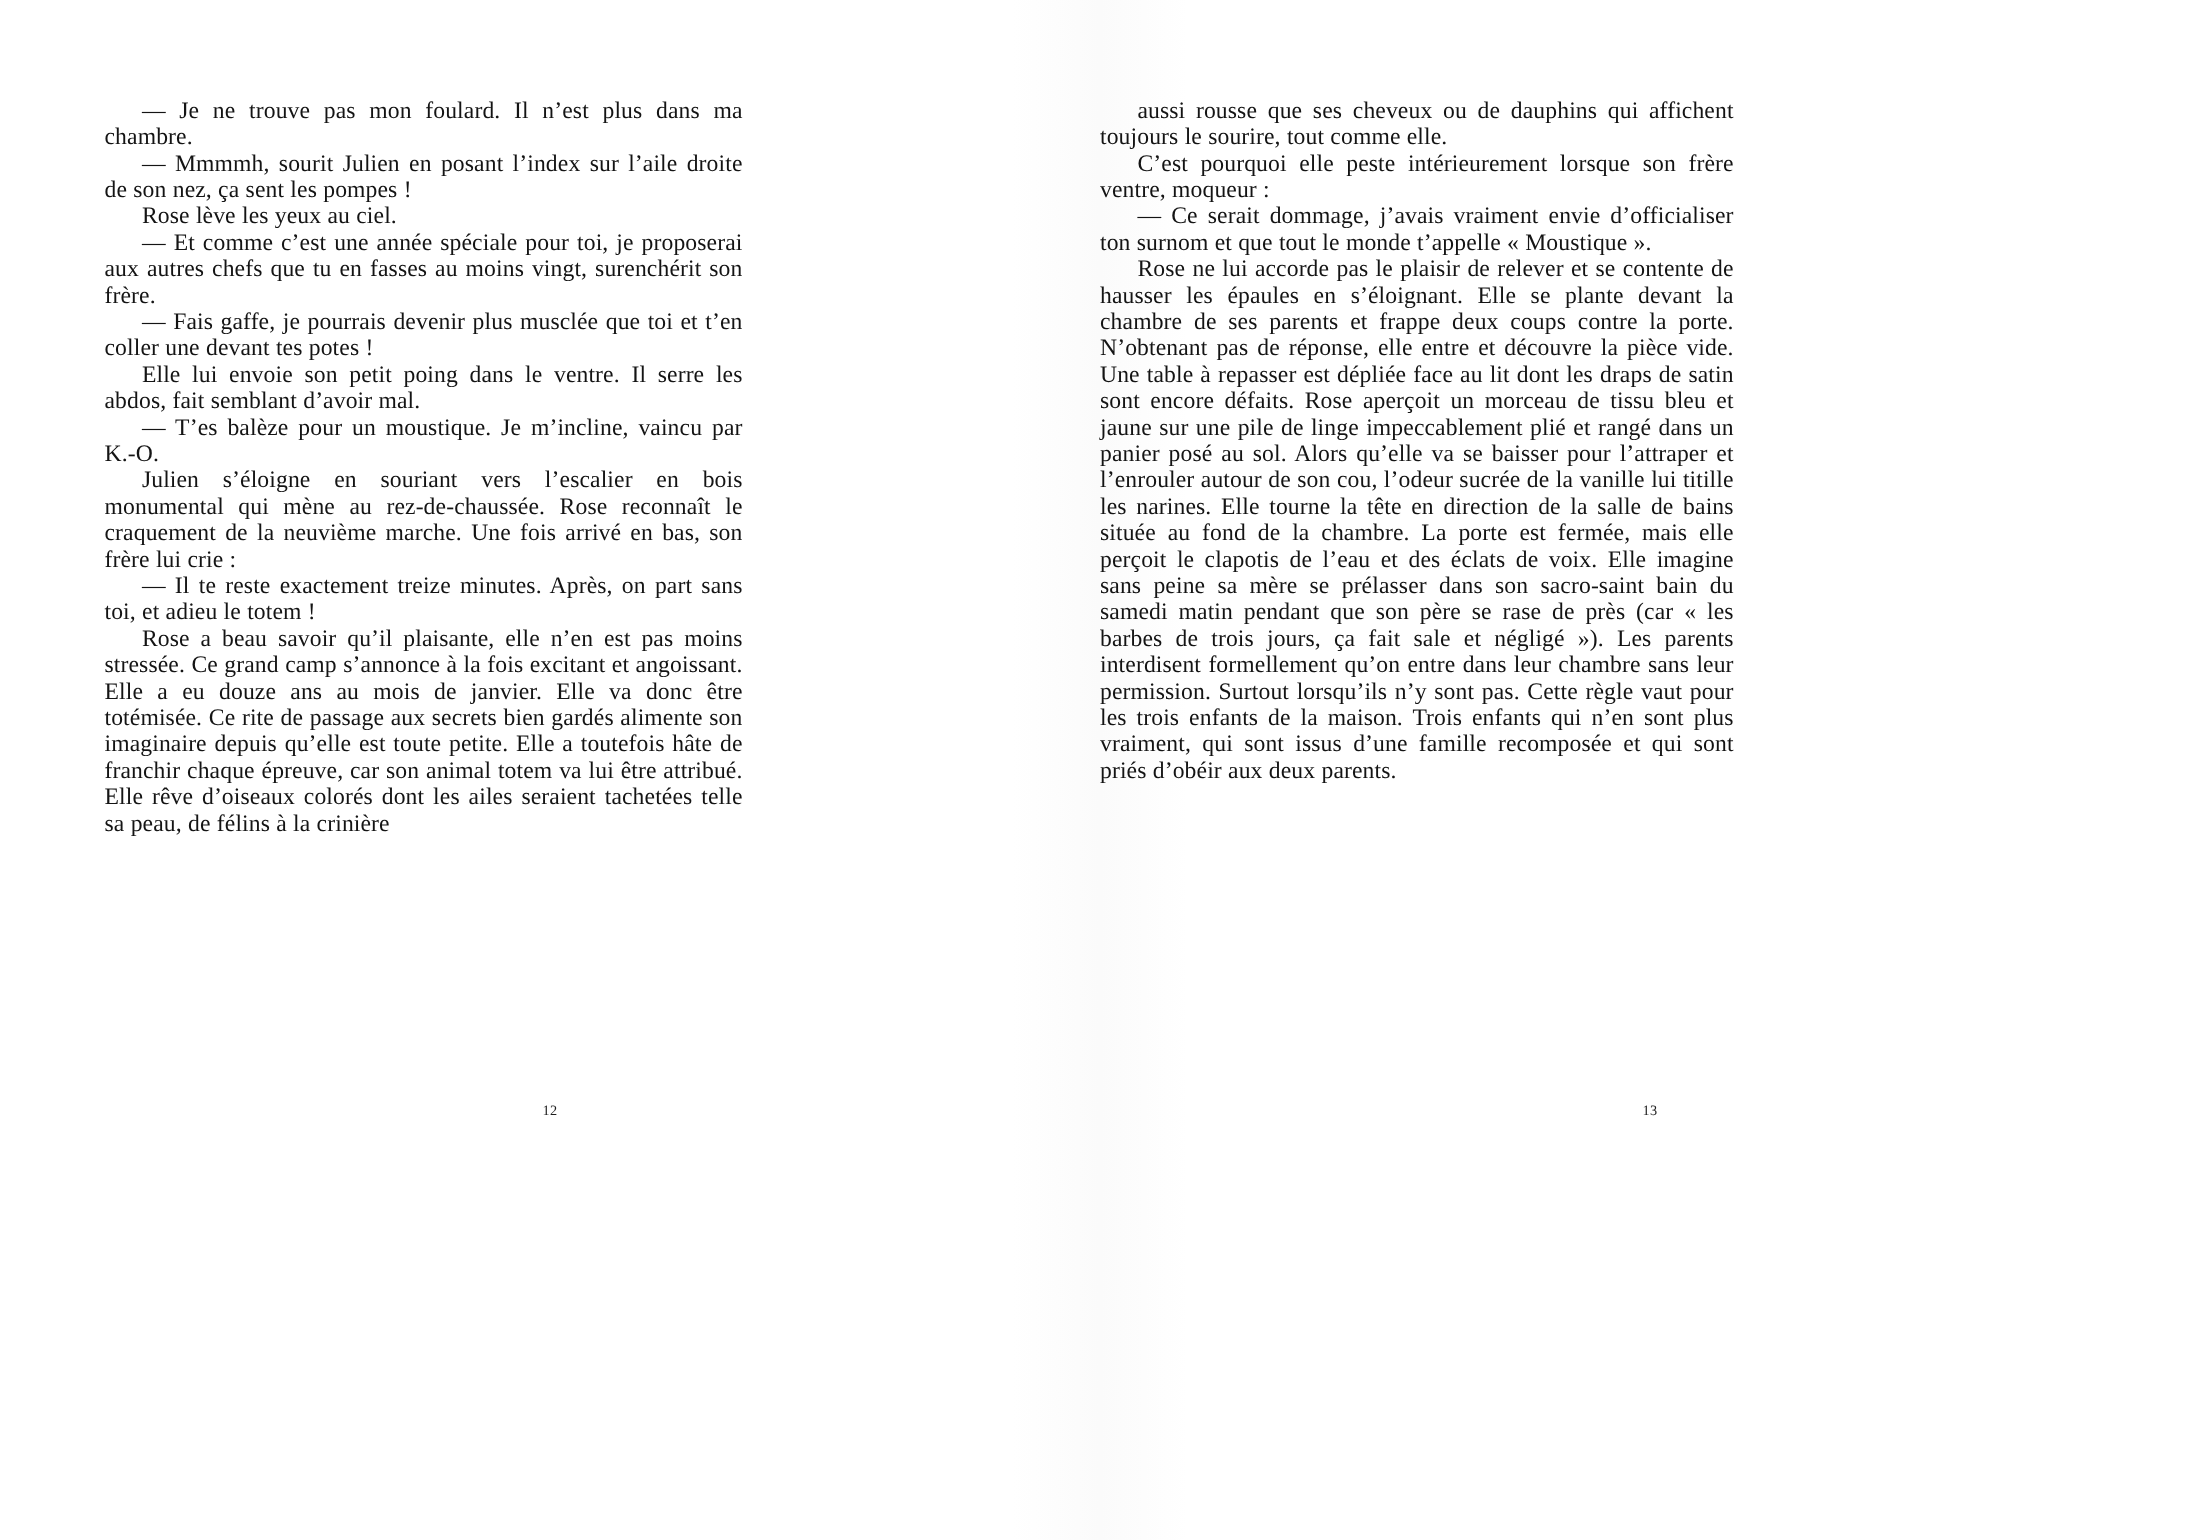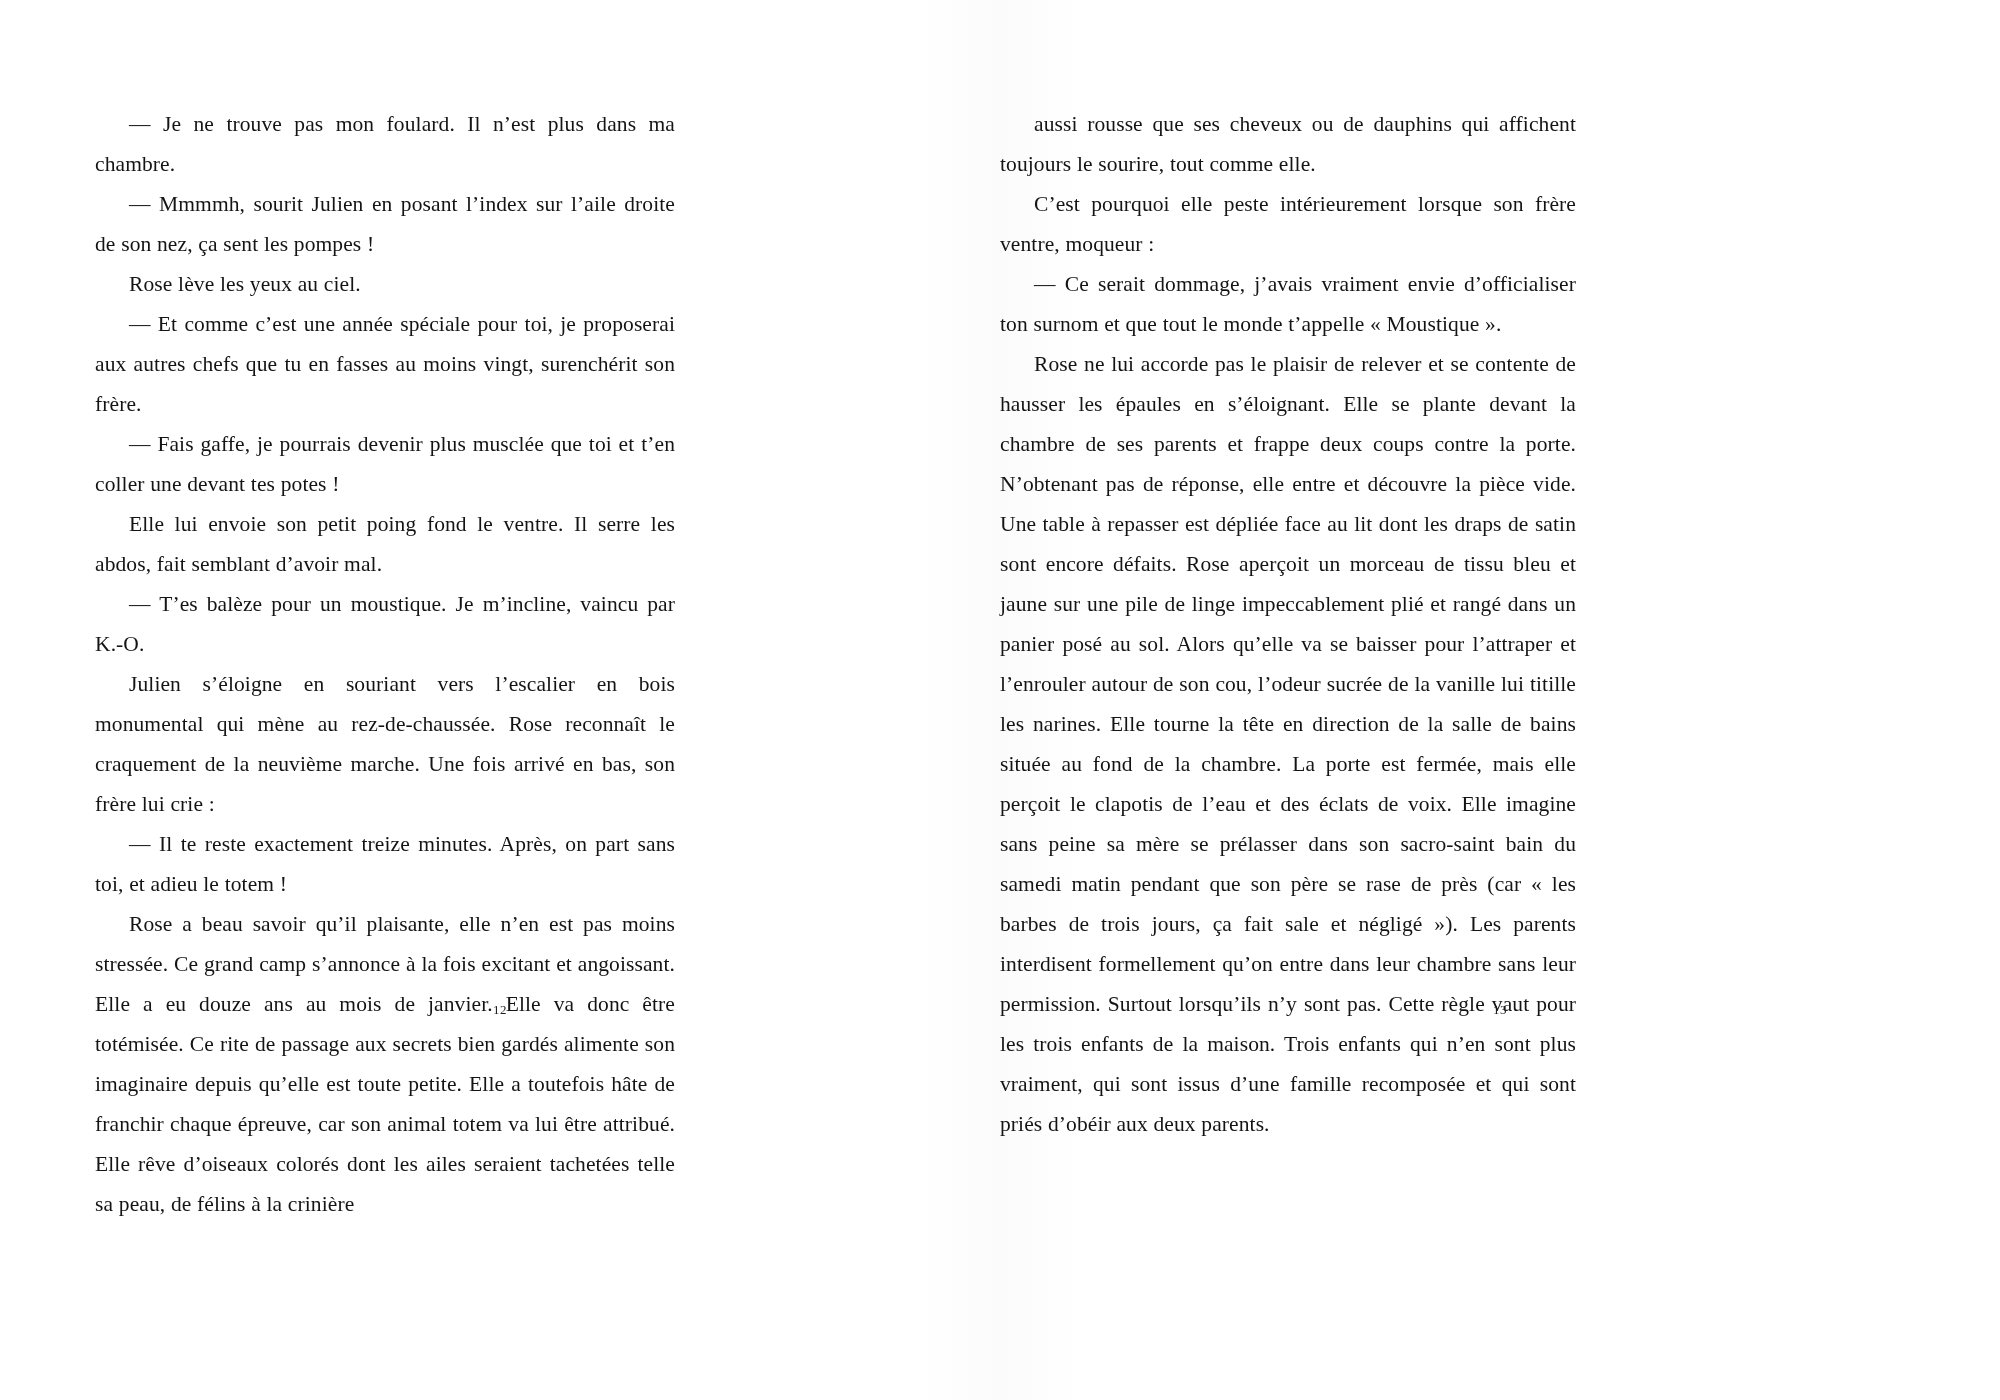--- a/index.html
+++ b/index.html
@@ -25,23 +25,23 @@
     position: relative;
     width: 50%;
     height: 100%;
     background: #fefefe;
   }
   .page-left  { background: linear-gradient(to right, #ffffff 0%, #ffffff 92%, #fbfbfb 100%); }
   .page-right { background: linear-gradient(to left,  #ffffff 0%, #ffffff 92%, #fbfbfb 100%); }
 
   .text-column {
     position: absolute;
-    top: 104px;
+    top: 88px;
     font-size: 21.5px;
-    line-height: 40px;
+    line-height: 24px;
     text-align: justify;
     text-justify: inter-word;
     letter-spacing: 0.1px;
     word-spacing: 0.2px;
     color: #141414;
   }
   .col-left  { left: 95px;  width: 580px; }
   .col-right { left: 3px;   width: 576px; }
 
   .para {
@@ -75,21 +75,21 @@
 
 <div class="spread">
 
   <div class="page page-left">
     <div class="text-column col-left">
       <p class="para">— Je ne trouve pas mon foulard. Il n’est plus dans ma chambre.</p>
       <p class="para">— Mmmmh, sourit Julien en posant l’index sur l’aile droite de son nez, ça sent les pompes !</p>
       <p class="para">Rose lève les yeux au ciel.</p>
       <p class="para">— Et comme c’est une année spéciale pour toi, je proposerai aux autres chefs que tu en fasses au moins vingt, surenchérit son frère.</p>
       <p class="para">— Fais gaffe, je pourrais devenir plus musclée que toi et t’en coller une devant tes potes !</p>
-      <p class="para">Elle lui envoie son petit poing fond le ventre. Il serre les abdos, fait semblant d’avoir mal.</p>
+      <p class="para">Elle lui envoie son petit poing dans le ventre. Il serre les abdos, fait semblant d’avoir mal.</p>
       <p class="para">— T’es balèze pour un moustique. Je m’incline, vaincu par K.-O.</p>
       <p class="para">Julien s’éloigne en souriant vers l’escalier en bois monumental qui mène au rez-de-chaussée. Rose reconnaît le craquement de la neuvième marche. Une fois arrivé en bas, son frère lui crie :</p>
       <p class="para">— Il te reste exactement treize minutes. Après, on part sans toi, et adieu le totem !</p>
       <p class="para">Rose a beau savoir qu’il plaisante, elle n’en est pas moins stressée. Ce grand camp s’annonce à la fois excitant et angoissant. Elle a eu douze ans au mois de janvier. Elle va donc être totémisée. Ce rite de passage aux secrets bien gardés alimente son imaginaire depuis qu’elle est toute petite. Elle a toutefois hâte de franchir chaque épreuve, car son animal totem va lui être attribué. Elle rêve d’oiseaux colorés dont les ailes seraient tachetées telle sa peau, de félins à la crinière</p>
     </div>
     <div class="folio folio-left">
       <span class="folio-inner">12</span>
     </div>
   </div>
 

